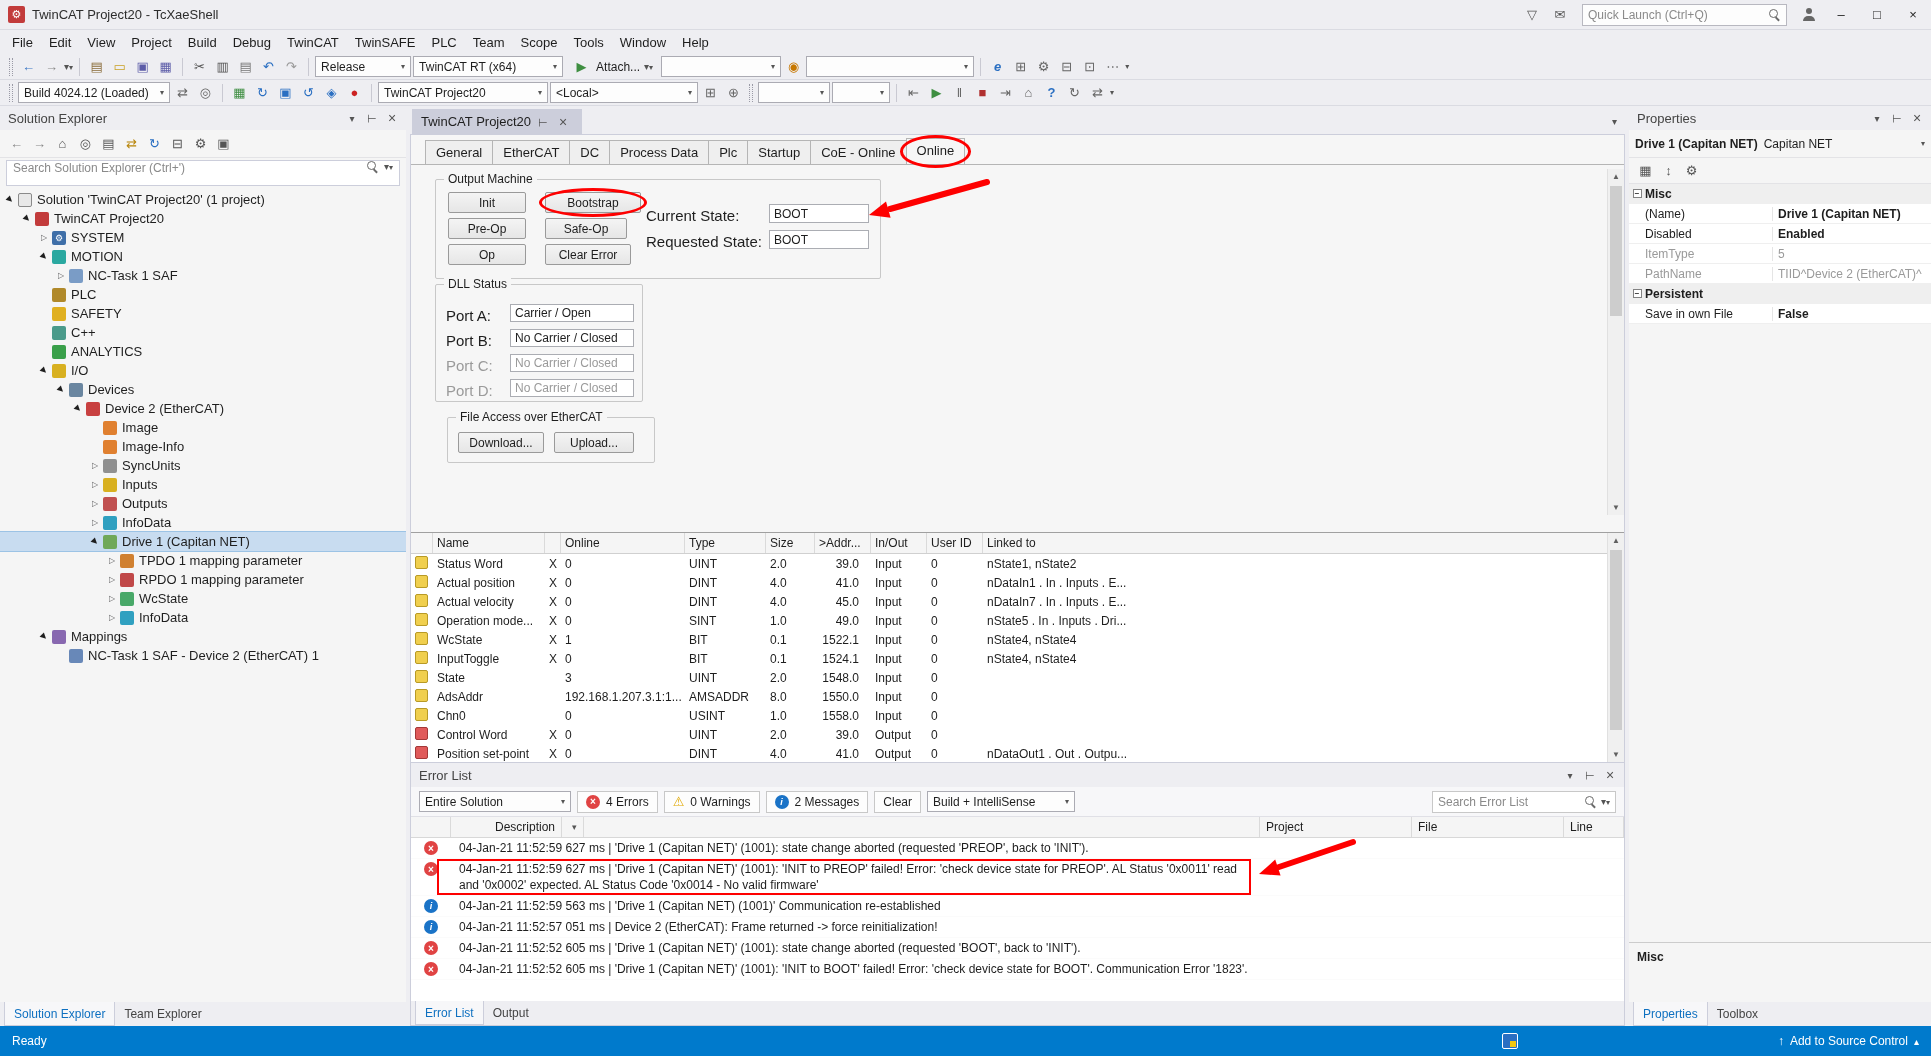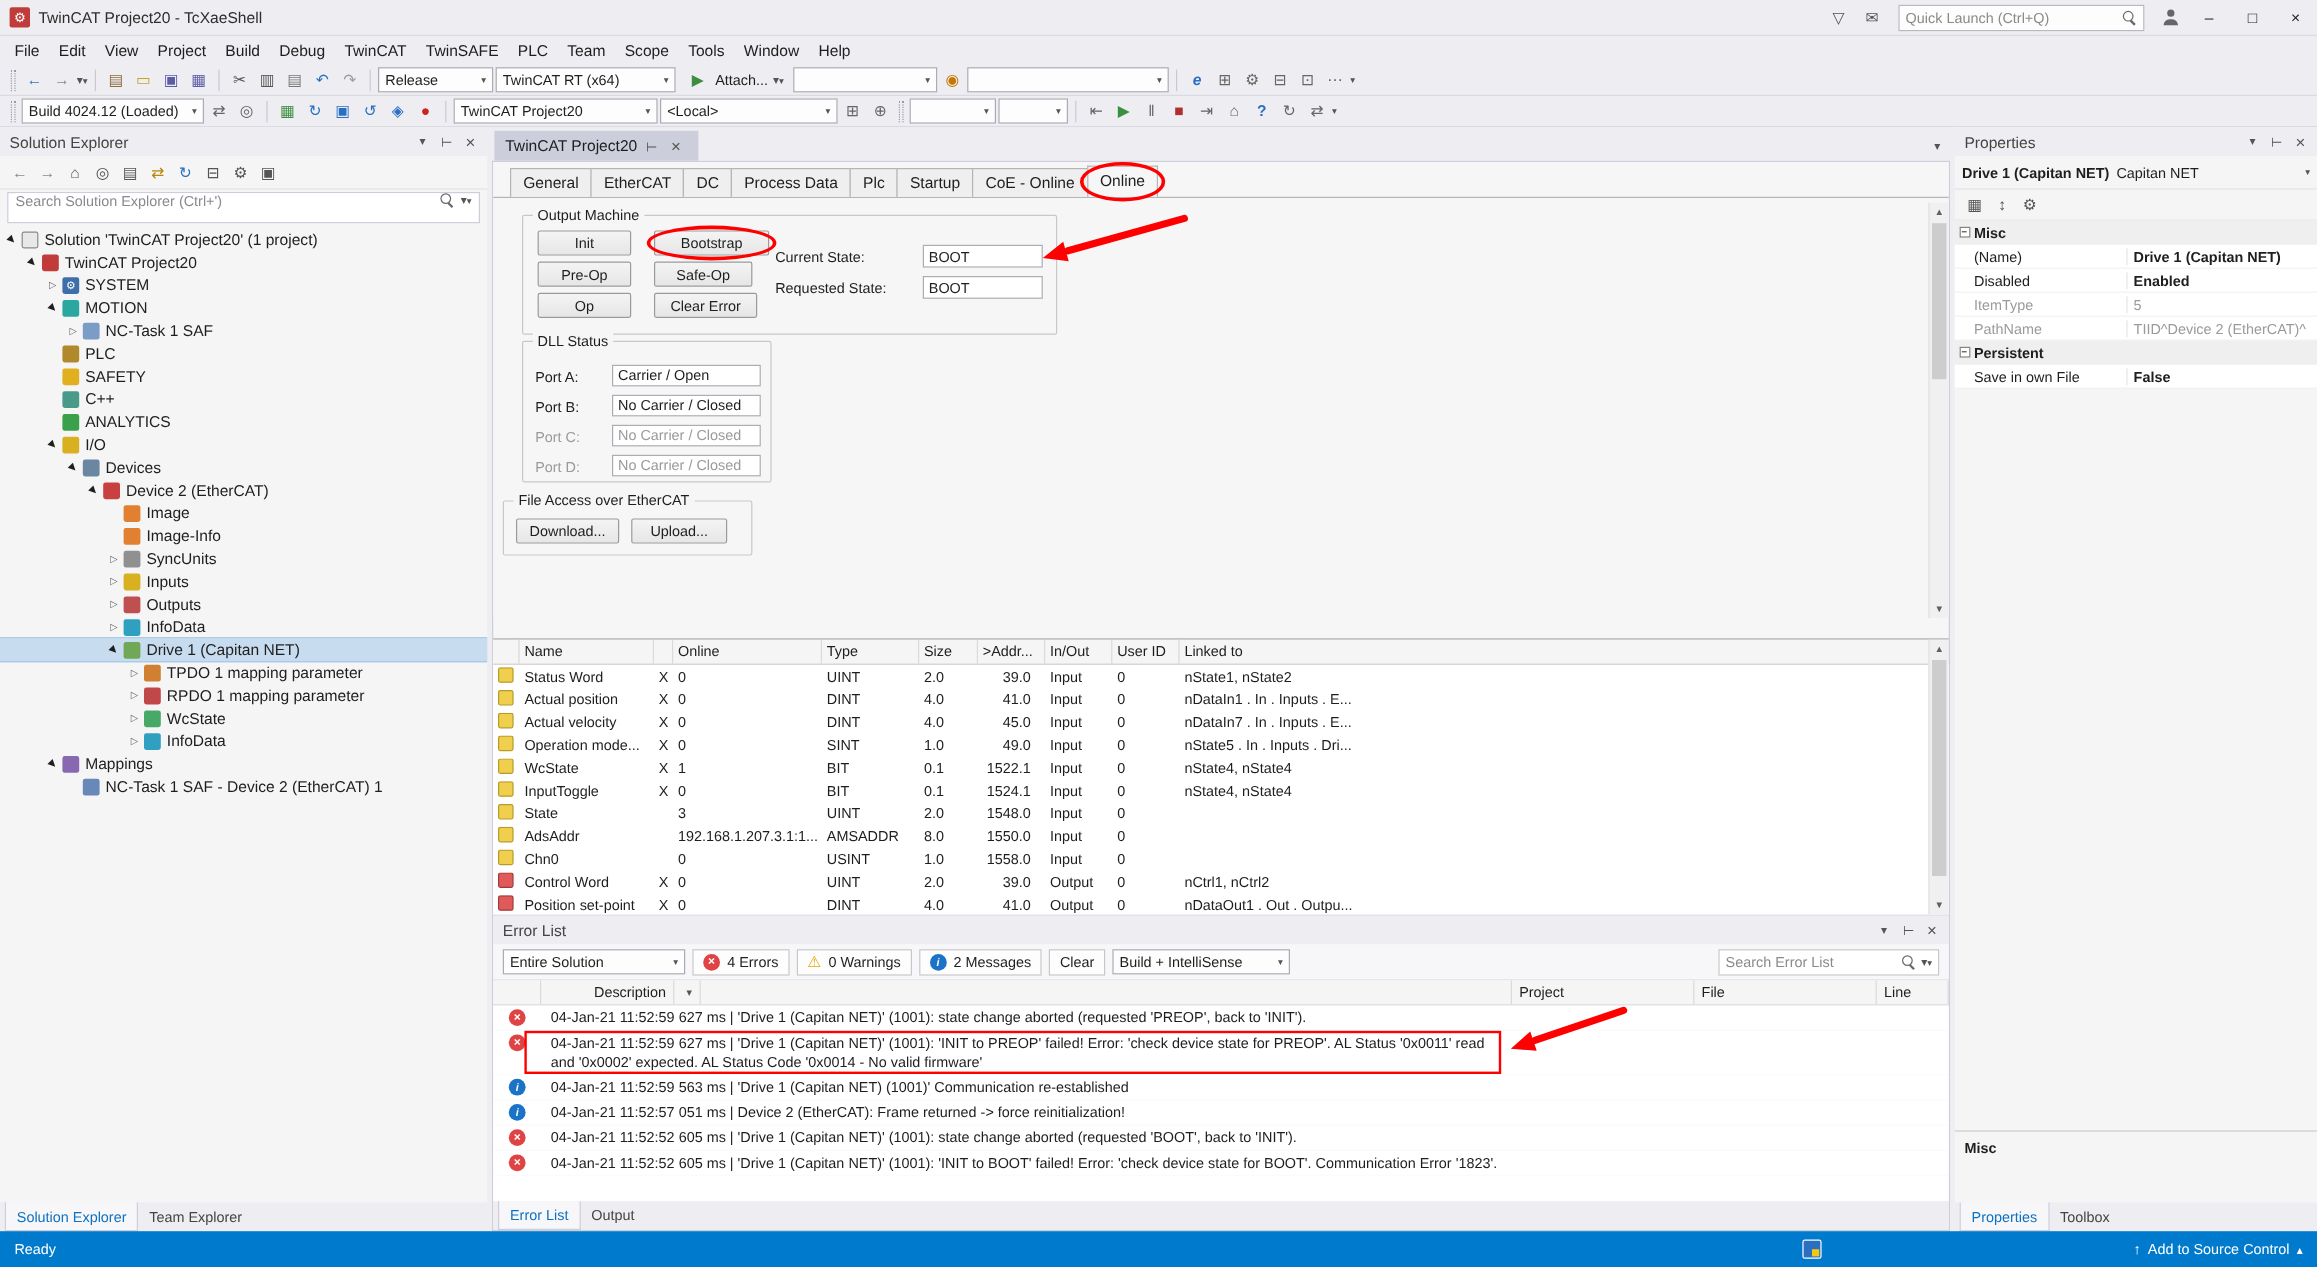--- a/index.html
+++ b/index.html
@@ -159,21 +159,21 @@
   .subtab { position:relative; padding:4px 10px 4px; border:1px solid #B5B5B5; border-bottom:none; background:#EFEFEF; margin-right:-1px; font-size:13px; color:#1e1e1e; }
   .subtab.active { background:#F6F6F6; z-index:2; padding-bottom:6px; margin-top:-2px; }
   .subtab .ellipse { display:none; position:absolute; left:-7px; right:-7px; top:-4px; bottom:-4px; border:3px solid #FE0000; border-radius:50%; pointer-events:none; z-index:40; }
   .subtab.circled .ellipse { display:block; }
 
   .form-region { position:absolute; top:30px; left:0; right:0; height:350px; background:#F6F6F6; }
   .groupbox { position:absolute; border:1px solid #C8C8C8; border-radius:2px; }
   .groupbox .glabel { position:absolute; top:-8px; left:8px; background:#F6F6F6; padding:0 4px; font-size:12px; color:#1e1e1e; }
   .btn { position:absolute; height:21px; display:flex; align-items:center; justify-content:center; background:linear-gradient(#F4F4F4,#E6E6E6); border:1px solid #9A9A9A; font-size:12px; color:#1e1e1e; border-radius:2px; }
   .btn .ellipse { position:absolute; left:-7px; right:-7px; top:-5px; bottom:-5px; border:3px solid #FE0000; border-radius:50%; pointer-events:none; z-index:40; }
-  .flabel { position:absolute; font-size:12px; color:#1e1e1e; }
+  .flabel { position:absolute; font-size:15px; color:#1e1e1e; }
   .flabel.muted { color:#9a9a9a; }
   .field { position:absolute; height:19px; background:#fff; border:1px solid #ABADB3; display:flex; align-items:center; padding:0 4px; font-size:12px; color:#1e1e1e; }
   .field.muted { color:#9a9a9a; }
 
   .vscroll { position:absolute; width:17px; background:#F0F0F0; border-left:1px solid #E0E0E0; right:0; }
   .vscroll .arr { height:15px; display:flex; align-items:center; justify-content:center; font-size:8px; color:#606060; }
   .vscroll .arr.bottom { position:absolute; bottom:0; left:0; right:0; }
   .vscroll .thumb { position:absolute; left:2px; right:2px; background:#CDCDCD; }
 
   .var-grid { position:absolute; top:380px; left:0; right:0; bottom:0; background:#fff; border-top:1px solid #A0A0A0; overflow:hidden;margin-top:17px; }
@@ -742,21 +742,21 @@
             <span class="flabel muted" style="left:10px;top:72px" data-name="port-c-label">Port C:</span>
             <div class="field muted" style="left:74px;top:69px;width:124px;height:18px" data-name="port-c-field">
                 <span>No Carrier / Closed</span>
               </div>
             <span class="flabel muted" style="left:10px;top:97px" data-name="port-d-label">Port D:</span>
             <div class="field muted" style="left:74px;top:94px;width:124px;height:18px" data-name="port-d-field">
                 <span>No Carrier / Closed</span>
               </div>
           </div>
 
-          <div class="groupbox" style="left:8px;top:252px;width:208px;height:46px" data-name="file-access-group">
+          <div class="groupbox" style="left:36px;top:252px;width:208px;height:46px" data-name="file-access-group">
             <span class="glabel" data-name="groupbox-label">File Access over EtherCAT</span>
             <div class="btn" style="left:10px;top:14px;width:86px" data-name="download-button">
                 <span>Download...</span>
               </div>
             <div class="btn" style="left:106px;top:14px;width:80px" data-name="upload-button">
                 <span>Upload...</span>
               </div>
           </div>
 
           <div class="vscroll" style="top:4px;height:346px" data-name="form-scrollbar">
@@ -900,21 +900,20 @@
             <div class="vrow" data-name="variable-row">
               <span class="vcell"><span class="varicon var-output-icon" data-name="var-output-icon"></span></span>
               <span class="vcell" data-name="variable-name">Control Word</span>
               <span class="vcell" data-name="variable-flag">X</span>
               <span class="vcell" data-name="variable-online-value">0</span>
               <span class="vcell" data-name="variable-type">UINT</span>
               <span class="vcell" data-name="variable-size">2.0</span>
               <span class="vcell c-addr" data-name="variable-address">39.0</span>
               <span class="vcell" data-name="variable-inout">Output</span>
               <span class="vcell" data-name="variable-userid">0</span>
-              <span class="vcell" data-name="variable-linked-to">nCtrl1, nCtrl2</span>
             </div>
 
             <div class="vrow" data-name="variable-row">
               <span class="vcell"><span class="varicon var-output-icon" data-name="var-output-icon"></span></span>
               <span class="vcell" data-name="variable-name">Position set-point</span>
               <span class="vcell" data-name="variable-flag">X</span>
               <span class="vcell" data-name="variable-online-value">0</span>
               <span class="vcell" data-name="variable-type">DINT</span>
               <span class="vcell" data-name="variable-size">4.0</span>
               <span class="vcell c-addr" data-name="variable-address">41.0</span>

